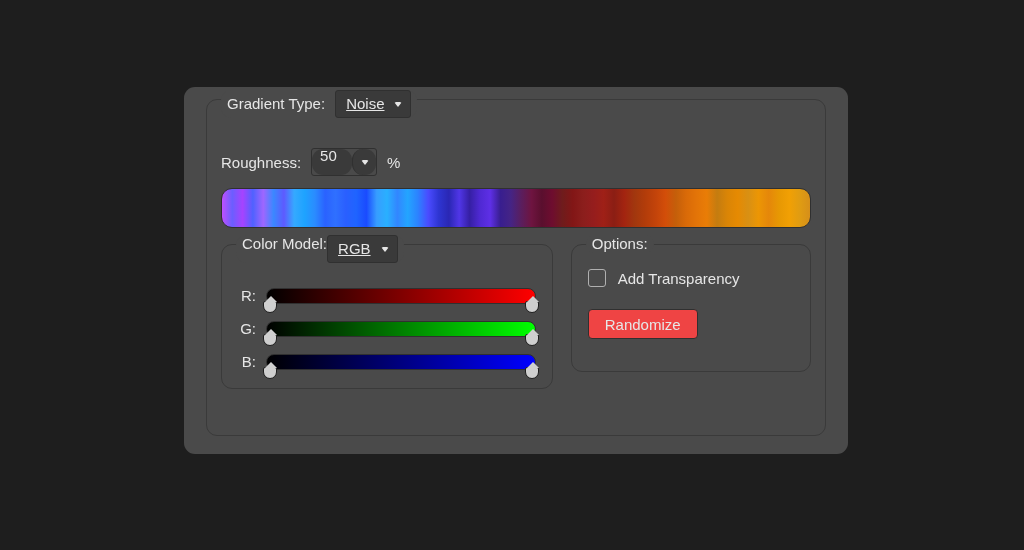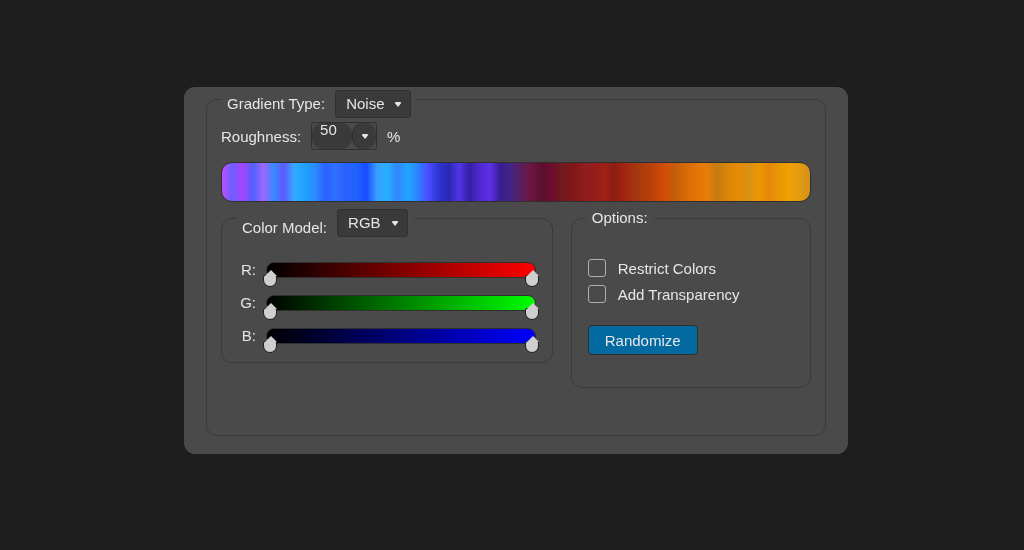--- a/index.html
+++ b/index.html
@@ -42,20 +42,21 @@
       height: 28px;
       background: #3a3a3a;
       border: 1px solid #303030;
       border-radius: 3px;
       display: inline-flex;
       align-items: center;
       padding: 0 8px 0 10px;
       gap: 10px;
       cursor: pointer;
       color: #e6e6e6;
+      text-decoration: underline;
     }
     
     .numwrap {
       display: inline-flex;
       height: 28px;
       border: 1px solid #303030;
       border-radius: 3px;
       overflow: hidden;
     }
     .numinput {
@@ -94,21 +95,21 @@
         #a1370e,#b23c0a,#c2430a,#d34e09,#c45f0a,#d96a08,#e37408,#e97d06,
         #c47c10,#da8506,#e68a02,#d89014,#ec9604,#e5870a,#e79803,#f1a004,
         #e09c12,#d68f1a
       );
     }
     
     .cols { display:flex; gap: 18px; }
     .col { }
     .col.left { width: 58%; }
     .col.right { width: 42%; }
-    .cmhead { display:flex;align-items:flex-end;gap:10px; }
+    .cmhead { display:flex;align-items:flex-start;gap:0; }
     .slider-row {
       display:flex; align-items:center; gap:10px; margin-top:16px;
     }
     .chlabel { width: 18px; text-align:right;}
     .slider-track {
       position: relative; flex:1; height:16px; border:1px solid #303030;
     }
     .sr-r { background: linear-gradient(90deg,#000000,#ff0000); }
     .sr-g { background: linear-gradient(90deg,#000000,#00ff00); }
     .sr-b { background: linear-gradient(90deg,#000000,#0000ff); }
@@ -127,42 +128,42 @@
       border-right:6px solid transparent;
       border-bottom:6px solid #cfcfcf;
     }
     .handle.min { left: -4px; }
     .handle.max { right: -4px; }
     
     .chk { width:18px;height:18px;border:1px solid #b0b0b0;border-radius:3px;background:#4a4a4a;cursor:pointer; }
     .optrow { display:flex;align-items:center;gap:12px; margin-top:8px; }
     
     .btn {
-      height:30px; padding: 0 16px; border:1px solid #303030; background:#0369a1;
+      height:30px; padding: 0 16px; border:1px solid #303030; background:#ef4444;
       color:#e6e6e6; border-radius:4px; cursor:pointer; font-size:15px;
       margin-top:22px;
     }
     .inner-fset { height: auto; padding: 16px 16px 18px 16px; }
     .inner-fset.right { padding-bottom: 32px; }
   </style>
 </head>
 <body>
 
 <div class="panel">
   <div class="fset main-fset">
 
     <div class="flegend row">
       <span>Gradient Type:</span>
       <div class="select">
         <span>Noise</span>
         <span class="chev"></span>
       </div>
     </div>
 
-    <div class="row" style="margin-top:8px;">
+    <div class="row" style="margin-top:34px;">
       <span>Roughness:</span>
       <div class="numwrap">
         <input class="numinput" value="50" style="">
         <div class="numchev">
           <span class="chev"></span>
         </div>
       </div>
       <span>%</span>
     </div>
 
@@ -205,24 +206,20 @@
           </div>
         </div>
       </div>
 
       <div class="col right">
         <div class="fset inner-fset right">
           <div class="flegend">
             <span>Options:</span>
           </div>
 
-          <div class="optrow" style="margin-top:24px;">
-            <div class="chk"></div>
-            <span>Restrict Colors</span>
-          </div>
 
           <div class="optrow">
             <div class="chk"></div>
             <span>Add Transparency</span>
           </div>
 
           <button class="btn">Randomize</button>
         </div>
       </div>
 

